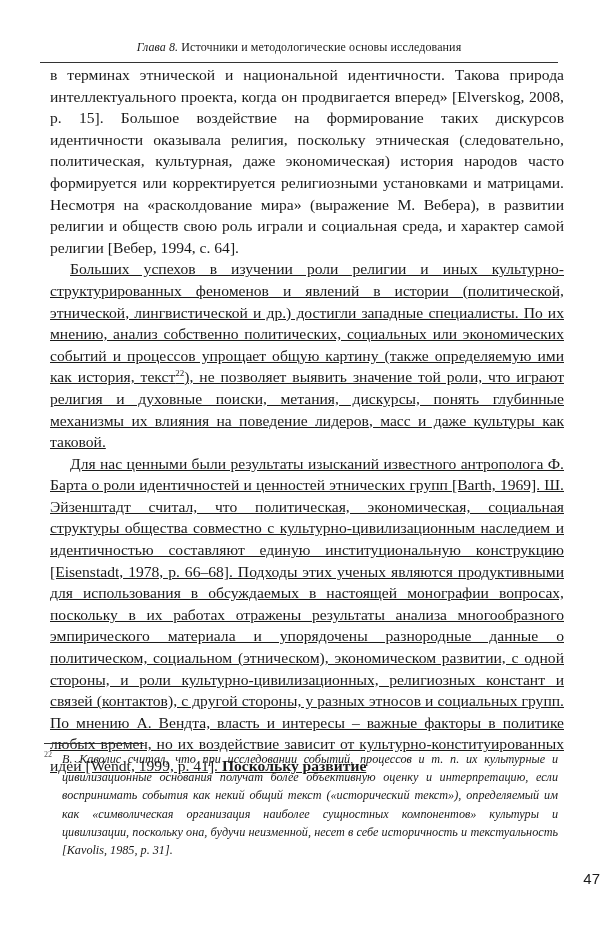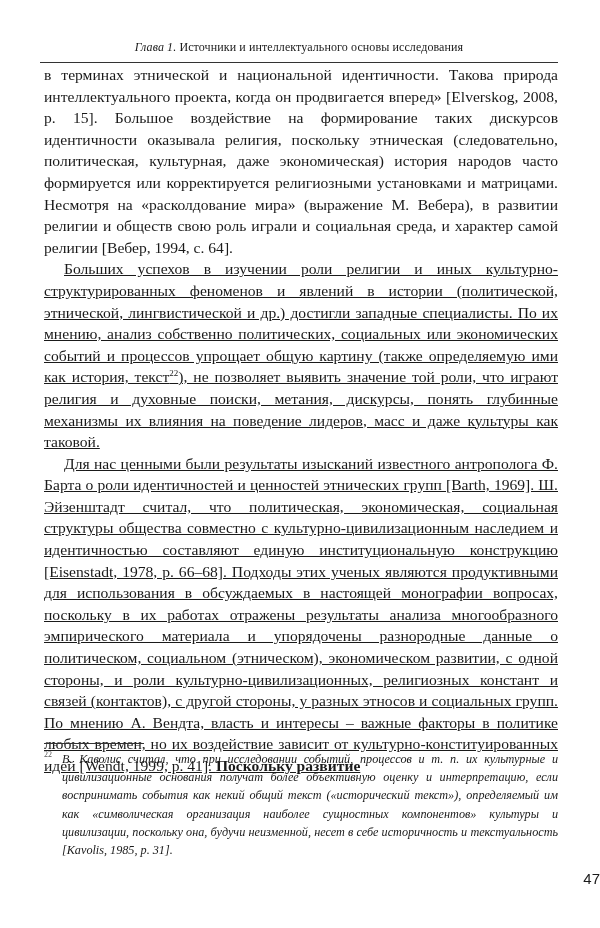--- a/index.html
+++ b/index.html
@@ -31,21 +31,21 @@
       position: absolute;
       top: 62px;
       left: 40px;
       width: 518px;
       height: 0;
       border-top: 1.5px solid #333;
     }
     .body-text {
       position: absolute;
       top: 64px;
-      left: 44px;
+      left: 50px;
       width: 514px;
       font-size: 15.6px;
       line-height: 21.6px;
       text-align: justify;
     }
     .body-text p {
       margin: 0;
       text-indent: 0;
     }
     .body-text p.indent {
@@ -95,22 +95,22 @@
       width: 600px;
       text-align: right;
       font-family: "Liberation Sans", "DejaVu Sans", sans-serif;
       font-size: 15px;
     }
   </style>
 </head>
 <body>
 
 <div class="running-head">
-  <span class="chapter">Глава 1.</span>
-  <span>Источники и интеллектуального основы исследования</span>
+  <span class="chapter">Глава 8.</span>
+  <span>Источники и методологические основы исследования</span>
 </div>
 <div class="head-rule"></div>
 
 <div class="body-text">
   <p>в терминах этнической и национальной идентичности. Такова природа интеллектуального проекта, когда он продвигается вперед» [Elverskog, 2008, p. 15]. Большое воздействие на формирование таких дискурсов идентичности оказывала религия, поскольку этническая (следовательно, политическая, культурная, даже экономическая) история народов часто формируется или корректируется религиозными установками и матрицами. Несмотря на «расколдование мира» (выражение М. Вебера), в развитии религии и обществ свою роль играли и социальная среда, и характер самой религии [Вебер, 1994, с. 64].</p>
   <p class="indent"><span>Больших успехов в изучении роли религии и иных культурно-структурированных феноменов и явлений в истории (политической, этнической, лингвистической и др.) достигли западные специалисты. По их мнению, анализ собственно политических, социальных или экономических событий и процессов упрощает общую картину (также определяемую ими как история, текст</span><sup>22</sup><span>), не позволяет выявить значение той роли, что играют религия и духовные поиски, метания, дискурсы, понять глубинные механизмы их влияния на поведение лидеров, масс и даже культуры как таковой.</span></p>
   <p class="indent"><span>Для нас ценными были результаты изысканий известного антрополога Ф. Барта о роли идентичностей и ценностей этнических групп [Barth, 1969]. Ш. Эйзенштадт считал, что политическая, экономическая, социальная структуры общества совместно с культурно-цивилизационным наследием и идентичностью составляют единую институциональную конструкцию [Eisenstadt, 1978, p. 66–68]. Подходы этих ученых являются продуктивными для использования в обсуждаемых в настоящей монографии вопросах, поскольку в их работах отражены результаты анализа многообразного эмпирического материала и упорядочены разнородные данные о политическом, социальном (этническом), экономическом развитии, с одной стороны, и роли культурно-цивилизационных, религиозных констант и связей (контактов), с другой стороны, у разных этносов и социальных групп. По мнению А. Вендта, власть и интересы – важные факторы в политике любых времен, но их воздействие зависит от культурно-конституированных идей [Wendt, 1999, p. 41]. </span><span class="bold">Поскольку развитие</span></p>
 </div>
 
 <div class="footnote-rule"></div>

